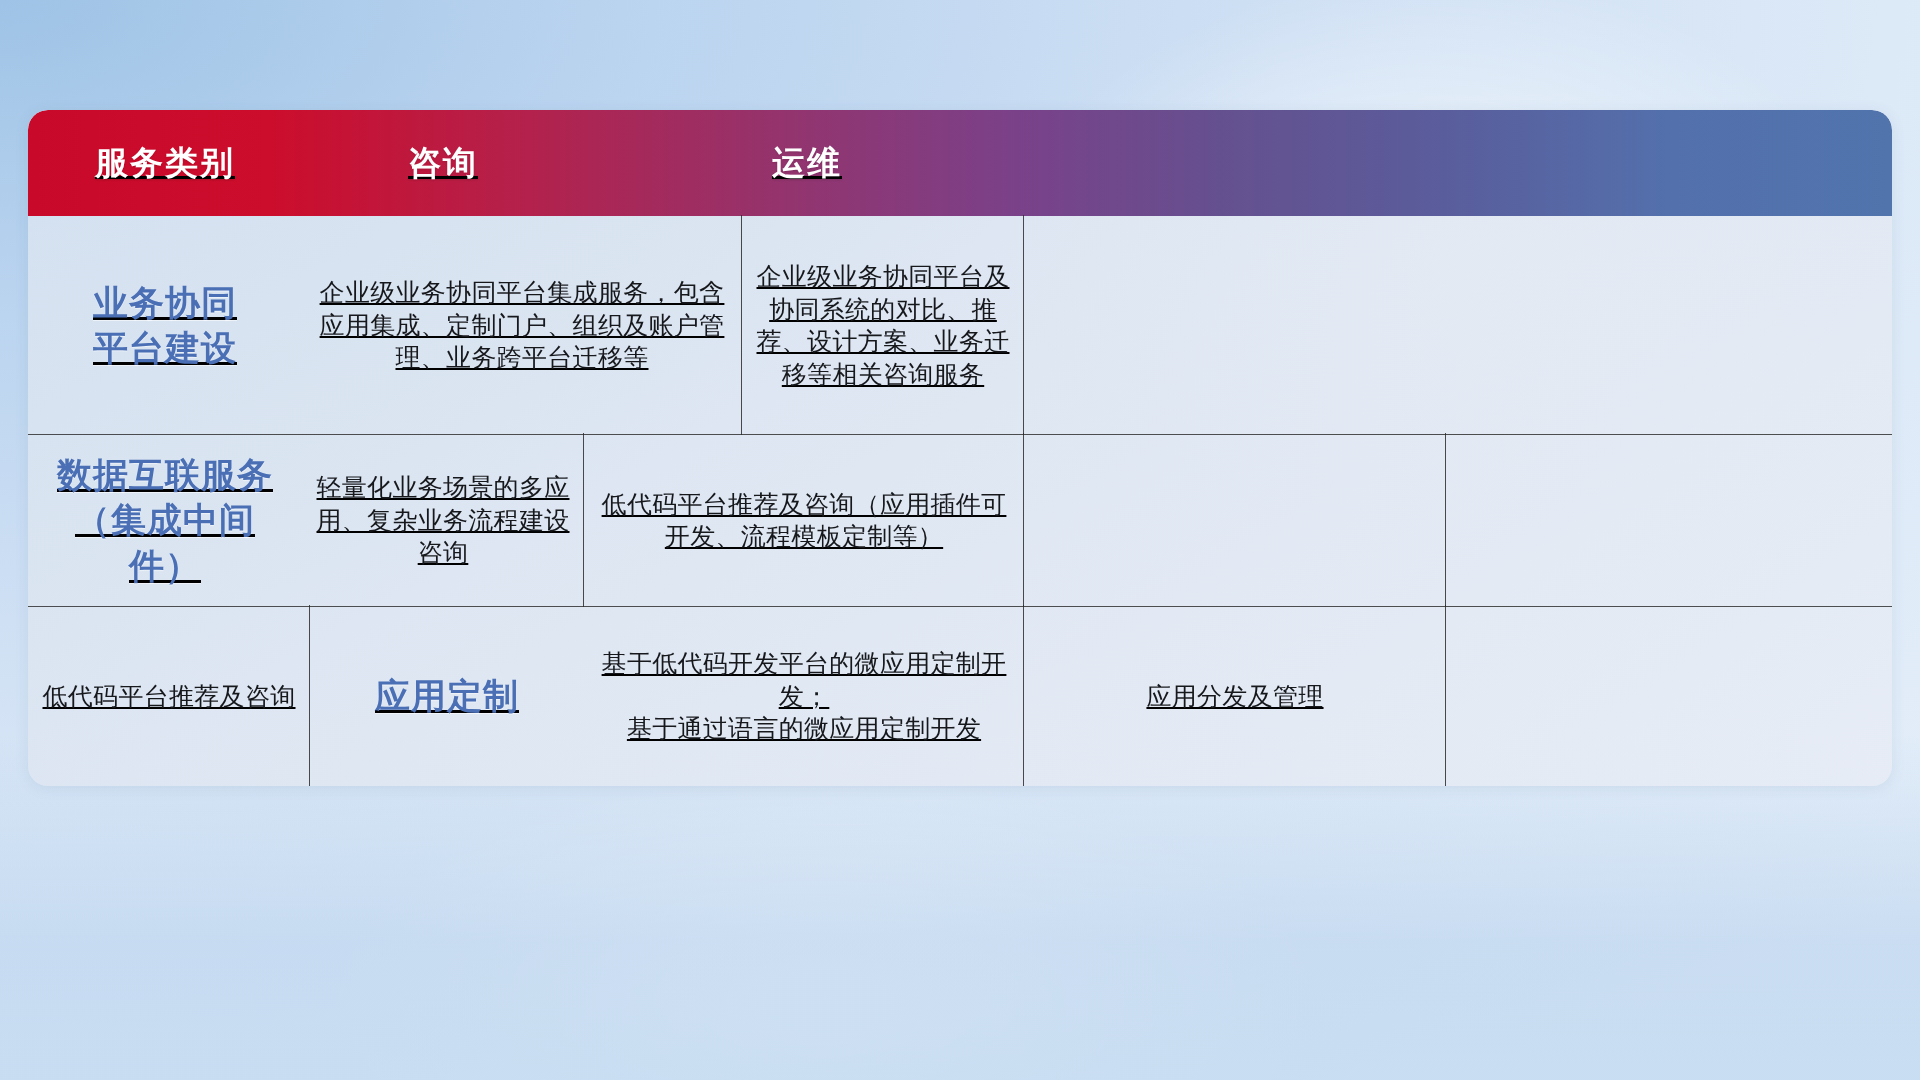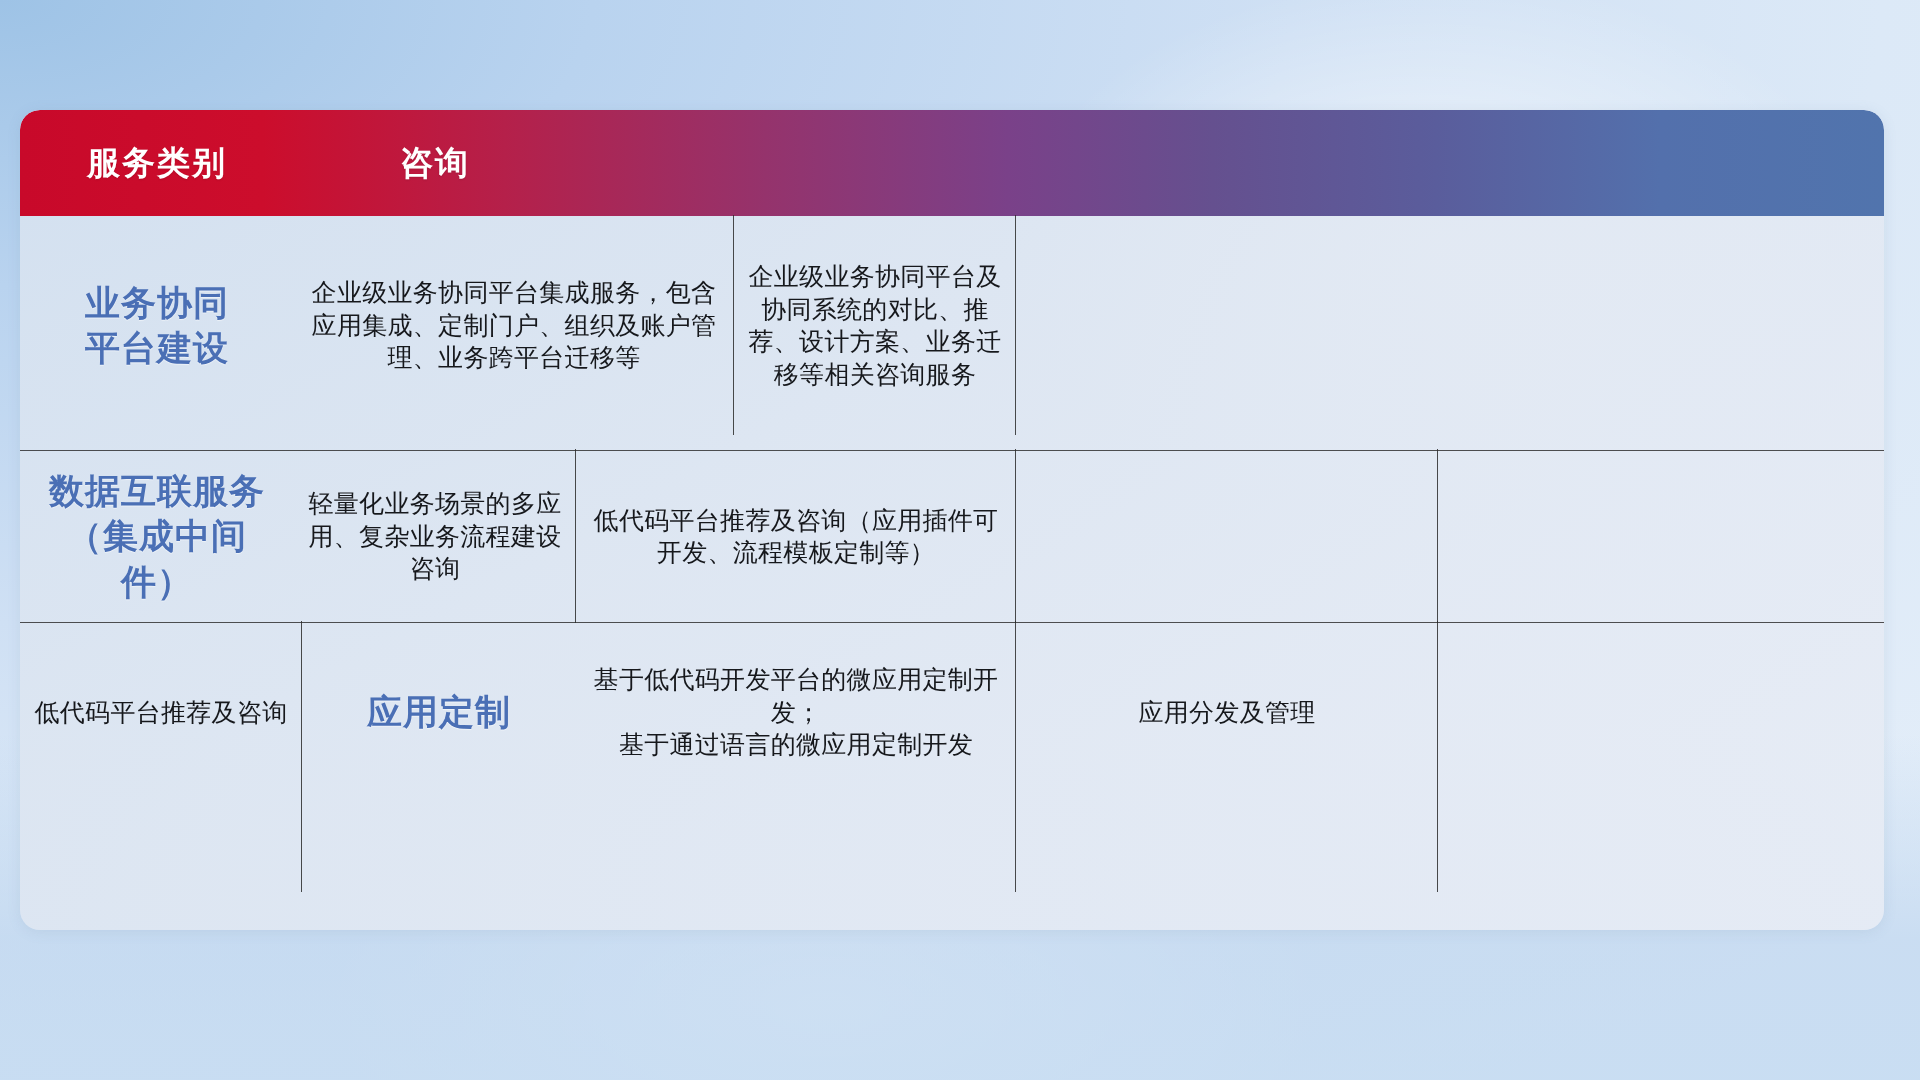--- a/index.html
+++ b/index.html
@@ -43,28 +43,29 @@
   #bg-tint-bottom {
     position: absolute;
     left: 0; right: 0; bottom: 0;
     height: 32%;
     background: linear-gradient(to bottom, rgba(173,203,234,0) 0%, rgba(180,207,236,.55) 60%, rgba(192,216,240,.75) 100%);
   }
 
   
   #table-card {
     position: absolute;
-    left: 20px;
+    left: 28px;
     top: 110px;
     width: 1864px;
-    height: 820px;
+    height: 676px;
     border-radius: 20px;
     background: linear-gradient(145deg, rgba(214,226,240,.92) 0%, rgba(223,231,242,.92) 42%, rgba(228,234,244,.92) 75%, rgba(231,236,245,.92) 100%);
     box-shadow: 0 2px 14px rgba(90,120,160,.12);
     overflow: hidden;
+    text-decoration: underline;
   }
 
   
   #table-header {
     display: flex;
     height: 106px;
     border-radius: 20px 20px 0 0;
     background: linear-gradient(to right,
         #c8092a 0%,
         #cc0d2c 13%,
@@ -94,21 +95,21 @@
   }
   .row + .row::before {
     content: "";
     position: absolute;
     left: 0; right: 0; top: 0;
     height: 1px;
     background: #2b2b2b;
     opacity: .82;
   }
   #row-0 { height: 218px; }
-  #row-1 { height: 172px; margin-top: 16px; }
+  #row-1 { height: 172px; }
   #row-2 { height: 180px; }
 
   .cell {
     display: flex;
     align-items: center;
     justify-content: center;
     position: relative;
     padding: 6px 14px;
     text-align: center;
   }
@@ -159,20 +160,23 @@
 
 <div id="table-card">
 
   <div id="table-header">
     <div class="hcell col-0" id="hcell-0">
       <span>服务类别</span>
     </div>
     <div class="hcell col-1">
       <span>咨询</span>
     </div>
+    <div class="hcell col-4">
+      <span>运维</span>
+    </div>
   </div>
 
   <div class="row" id="row-0">
     <div class="cell col-0">
       <span class="cat-label">业务协同<br>平台建设</span>
     </div>
     <div class="cell col-2 vsep">
       <span class="cell-text">企业级业务协同平台集成服务，包含应用集成、定制门户、组织及账户管理、业务跨平台迁移等</span>
     </div>
     <div class="cell col-1 vsep">

